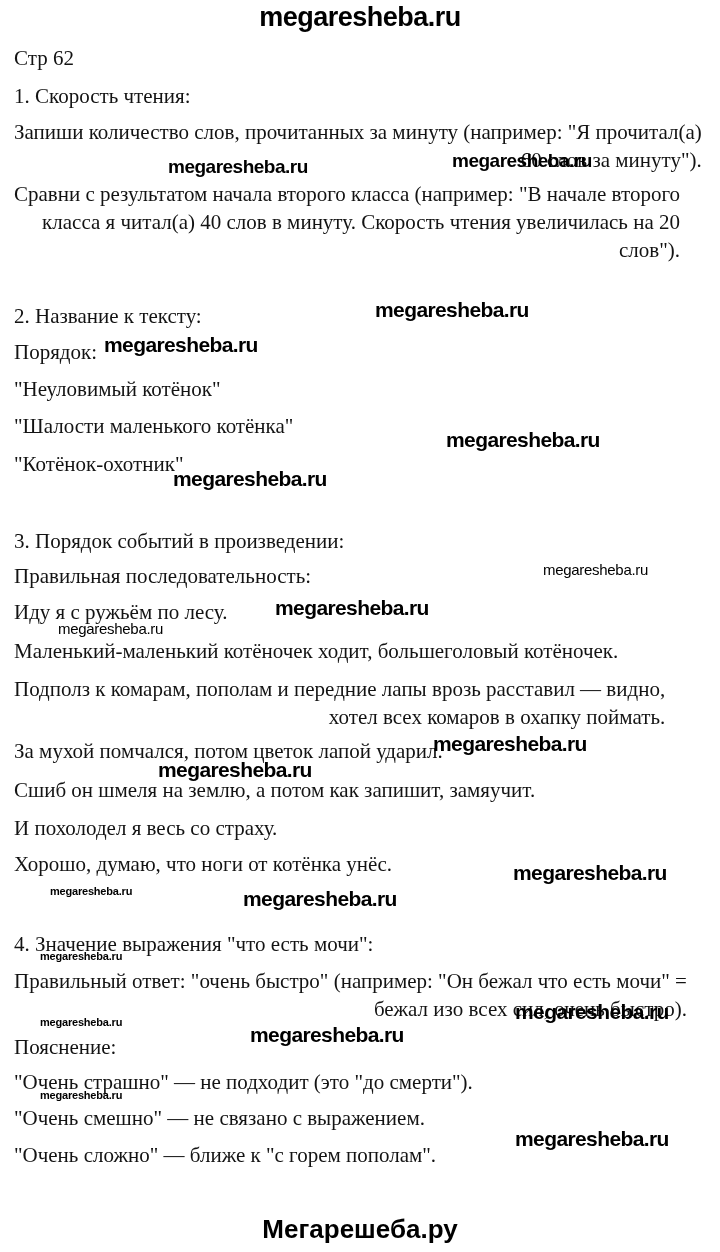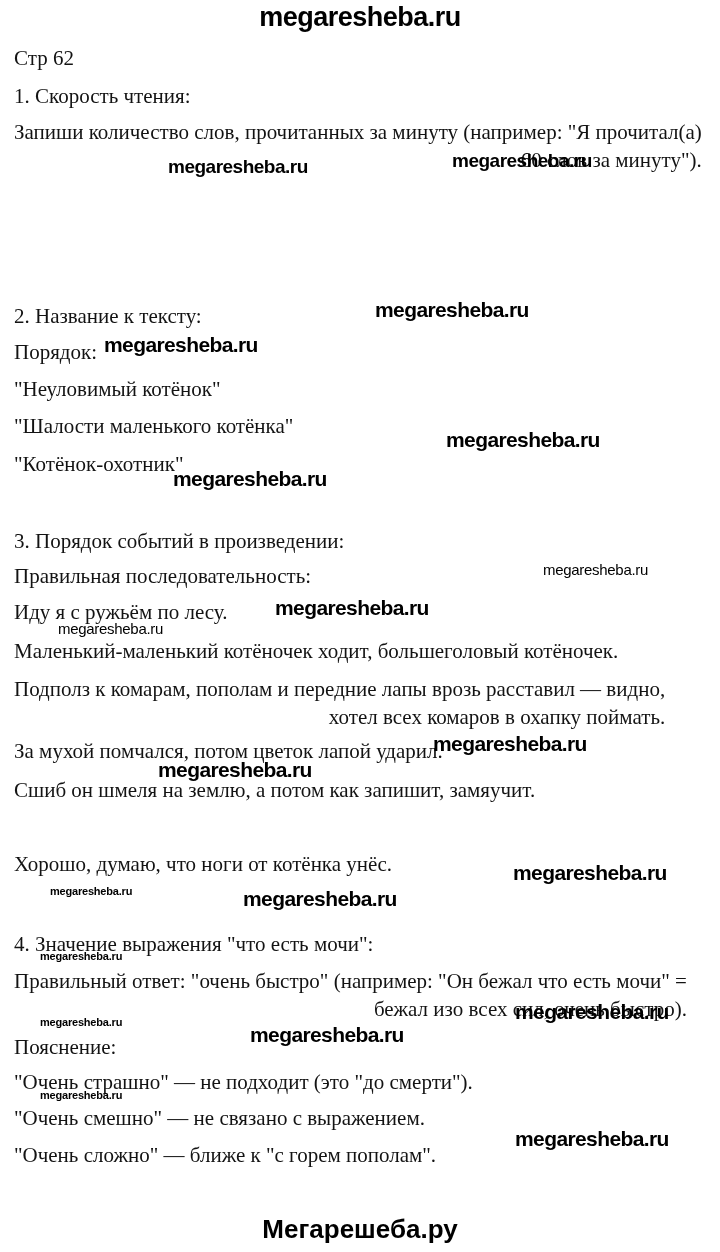--- a/index.html
+++ b/index.html
@@ -48,35 +48,39 @@
 
 <div id="page">
 
   <div class="site-banner banner-top">megaresheba.ru</div>
 
   <div class="tb" style="top:44px">Стр 62</div>
 
   <div class="tb" style="top:82px">1. Скорость чтения:</div>
   <div class="tb" style="top:118px">Запиши количество слов, прочитанных за минуту (например: "Я прочитал(а)
 60 слов за минуту").</div>
+  <div class="tb" style="top:180px">Сравни с результатом начала второго класса (например: "В начале второго
+класса я читал(а) 40 слов в минуту. Скорость чтения увеличилась на 20
+слов").</div>
 
   <div class="tb" style="top:302px">2. Название к тексту:</div>
   <div class="tb" style="top:338px">Порядок:</div>
   <div class="tb" style="top:375px">"Неуловимый котёнок"</div>
   <div class="tb" style="top:412px">"Шалости маленького котёнка"</div>
   <div class="tb" style="top:450px">"Котёнок-охотник"</div>
 
   <div class="tb" style="top:527px">3. Порядок событий в произведении:</div>
   <div class="tb" style="top:562px">Правильная последовательность:</div>
   <div class="tb" style="top:598px">Иду я с ружьём по лесу.</div>
   <div class="tb" style="top:637px">Маленький-маленький котёночек ходит, большеголовый котёночек.</div>
   <div class="tb" style="top:675px">Подполз к комарам, пополам и передние лапы врозь расставил — видно,
 хотел всех комаров в охапку поймать.</div>
   <div class="tb" style="top:737px">За мухой помчался, потом цветок лапой ударил.</div>
   <div class="tb" style="top:776px">Сшиб он шмеля на землю, а потом как запишит, замяучит.</div>
+  <div class="tb" style="top:814px">И похолодел я весь со страху.</div>
   <div class="tb" style="top:850px">Хорошо, думаю, что ноги от котёнка унёс.</div>
 
   <div class="tb" style="top:930px">4. Значение выражения "что есть мочи":</div>
   <div class="tb" style="top:967px">Правильный ответ: "очень быстро" (например: "Он бежал что есть мочи" =
 бежал изо всех сил, очень быстро).</div>
   <div class="tb" style="top:1033px">Пояснение:</div>
   <div class="tb" style="top:1068px">"Очень страшно" — не подходит (это "до смерти").</div>
   <div class="tb" style="top:1104px">"Очень смешно" — не связано с выражением.</div>
   <div class="tb" style="top:1141px">"Очень сложно" — ближе к "с горем пополам".</div>
 

